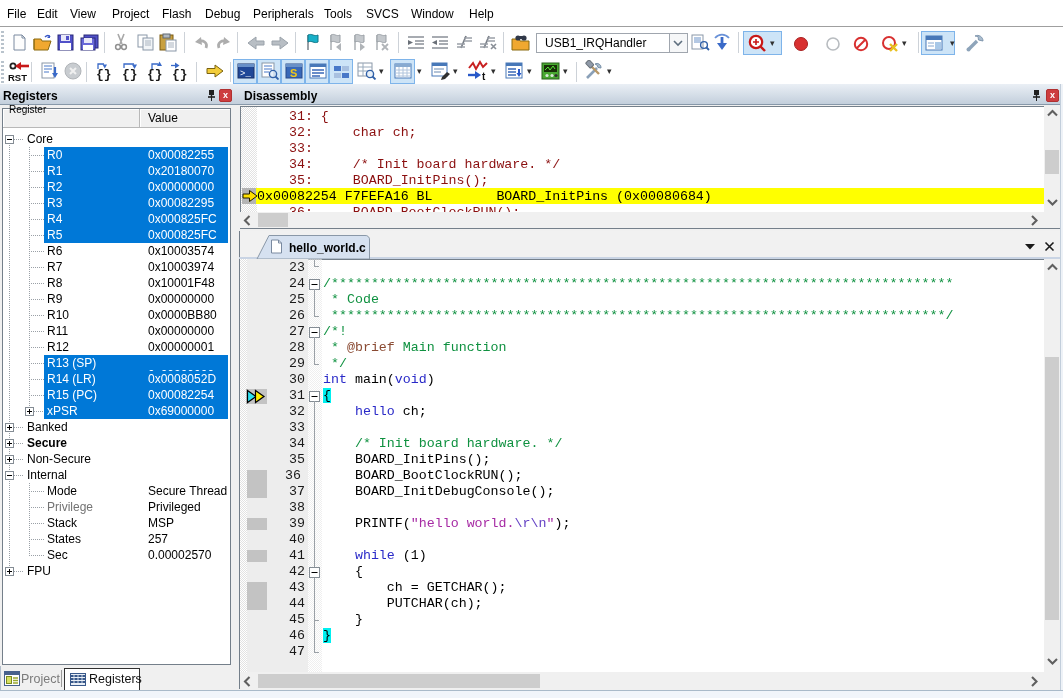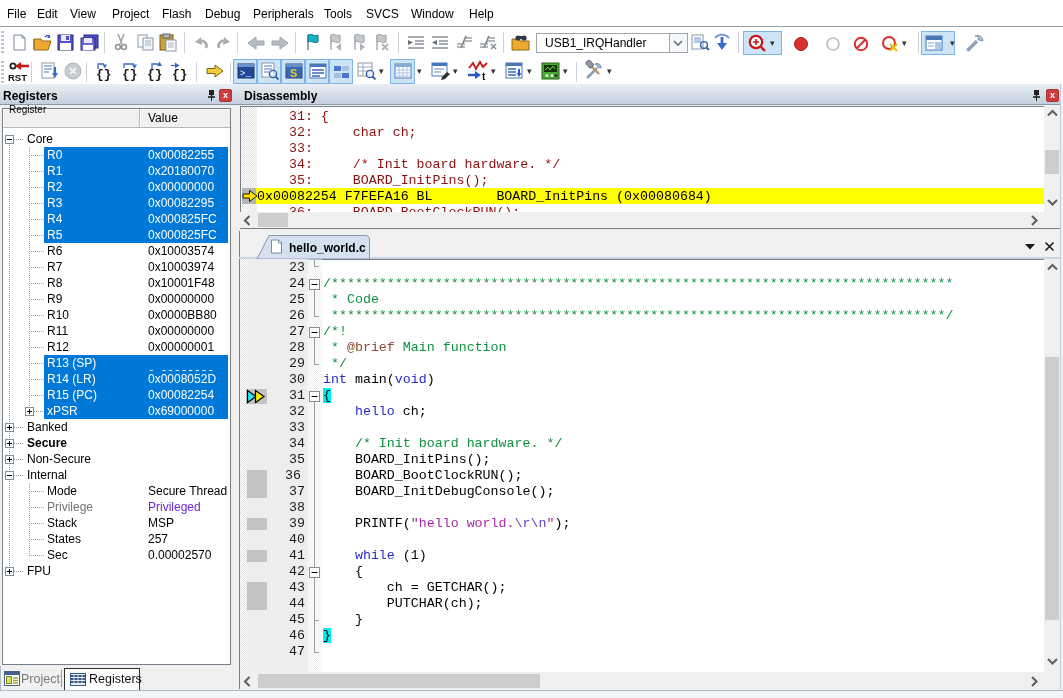--- a/index.html
+++ b/index.html
@@ -422,21 +422,21 @@
 <svg class="ab" style="left:5px;top:471px" width="9" height="9" viewBox="0 0 9 9">
     <rect x="0.5" y="0.5" width="8" height="8" fill="#fff" stroke="#848c94"></rect>
     <path d="M2 4.5h5" stroke="#000"></path>
   </svg>
 <div class="ab ui" style="left:27px;top:468px;font-size:12px;color:#000">Internal</div>
 <div class="ab" style="left:29px;top:491px;width:15px;background-image:repeating-linear-gradient(to right,#9aa0a6 0 1px,transparent 1px 2px);height:1px"></div>
 <div class="ab ui" style="left:47px;top:484px;font-size:12px;color:#000">Mode</div>
 <div class="ab ui" style="left:148px;top:484px;font-size:12px;color:#000">Secure Thread</div>
 <div class="ab" style="left:29px;top:507px;width:15px;background-image:repeating-linear-gradient(to right,#9aa0a6 0 1px,transparent 1px 2px);height:1px"></div>
 <div class="ab ui" style="left:47px;top:500px;font-size:12px;color:#737373">Privilege</div>
-<div class="ab ui" style="left:148px;top:500px;font-size:12px;color:#6d28d9">Privileged</div>
+<div class="ab ui" style="left:148px;top:500px;font-size:12px;color:#000000">Privileged</div>
 <div class="ab" style="left:29px;top:523px;width:15px;background-image:repeating-linear-gradient(to right,#9aa0a6 0 1px,transparent 1px 2px);height:1px"></div>
 <div class="ab ui" style="left:47px;top:516px;font-size:12px;color:#000">Stack</div>
 <div class="ab ui" style="left:148px;top:516px;font-size:12px;color:#000">MSP</div>
 <div class="ab" style="left:29px;top:539px;width:15px;background-image:repeating-linear-gradient(to right,#9aa0a6 0 1px,transparent 1px 2px);height:1px"></div>
 <div class="ab ui" style="left:47px;top:532px;font-size:12px;color:#000">States</div>
 <div class="ab ui" style="left:148px;top:532px;font-size:12px;color:#000">257</div>
 <div class="ab" style="left:29px;top:555px;width:15px;background-image:repeating-linear-gradient(to right,#9aa0a6 0 1px,transparent 1px 2px);height:1px"></div>
 <div class="ab ui" style="left:47px;top:548px;font-size:12px;color:#000">Sec</div>
 <div class="ab ui" style="left:148px;top:548px;font-size:12px;color:#000">0.00002570</div>
 <div class="ab" style="left:14px;top:571px;width:10px;background-image:repeating-linear-gradient(to right,#9aa0a6 0 1px,transparent 1px 2px);height:1px"></div>

